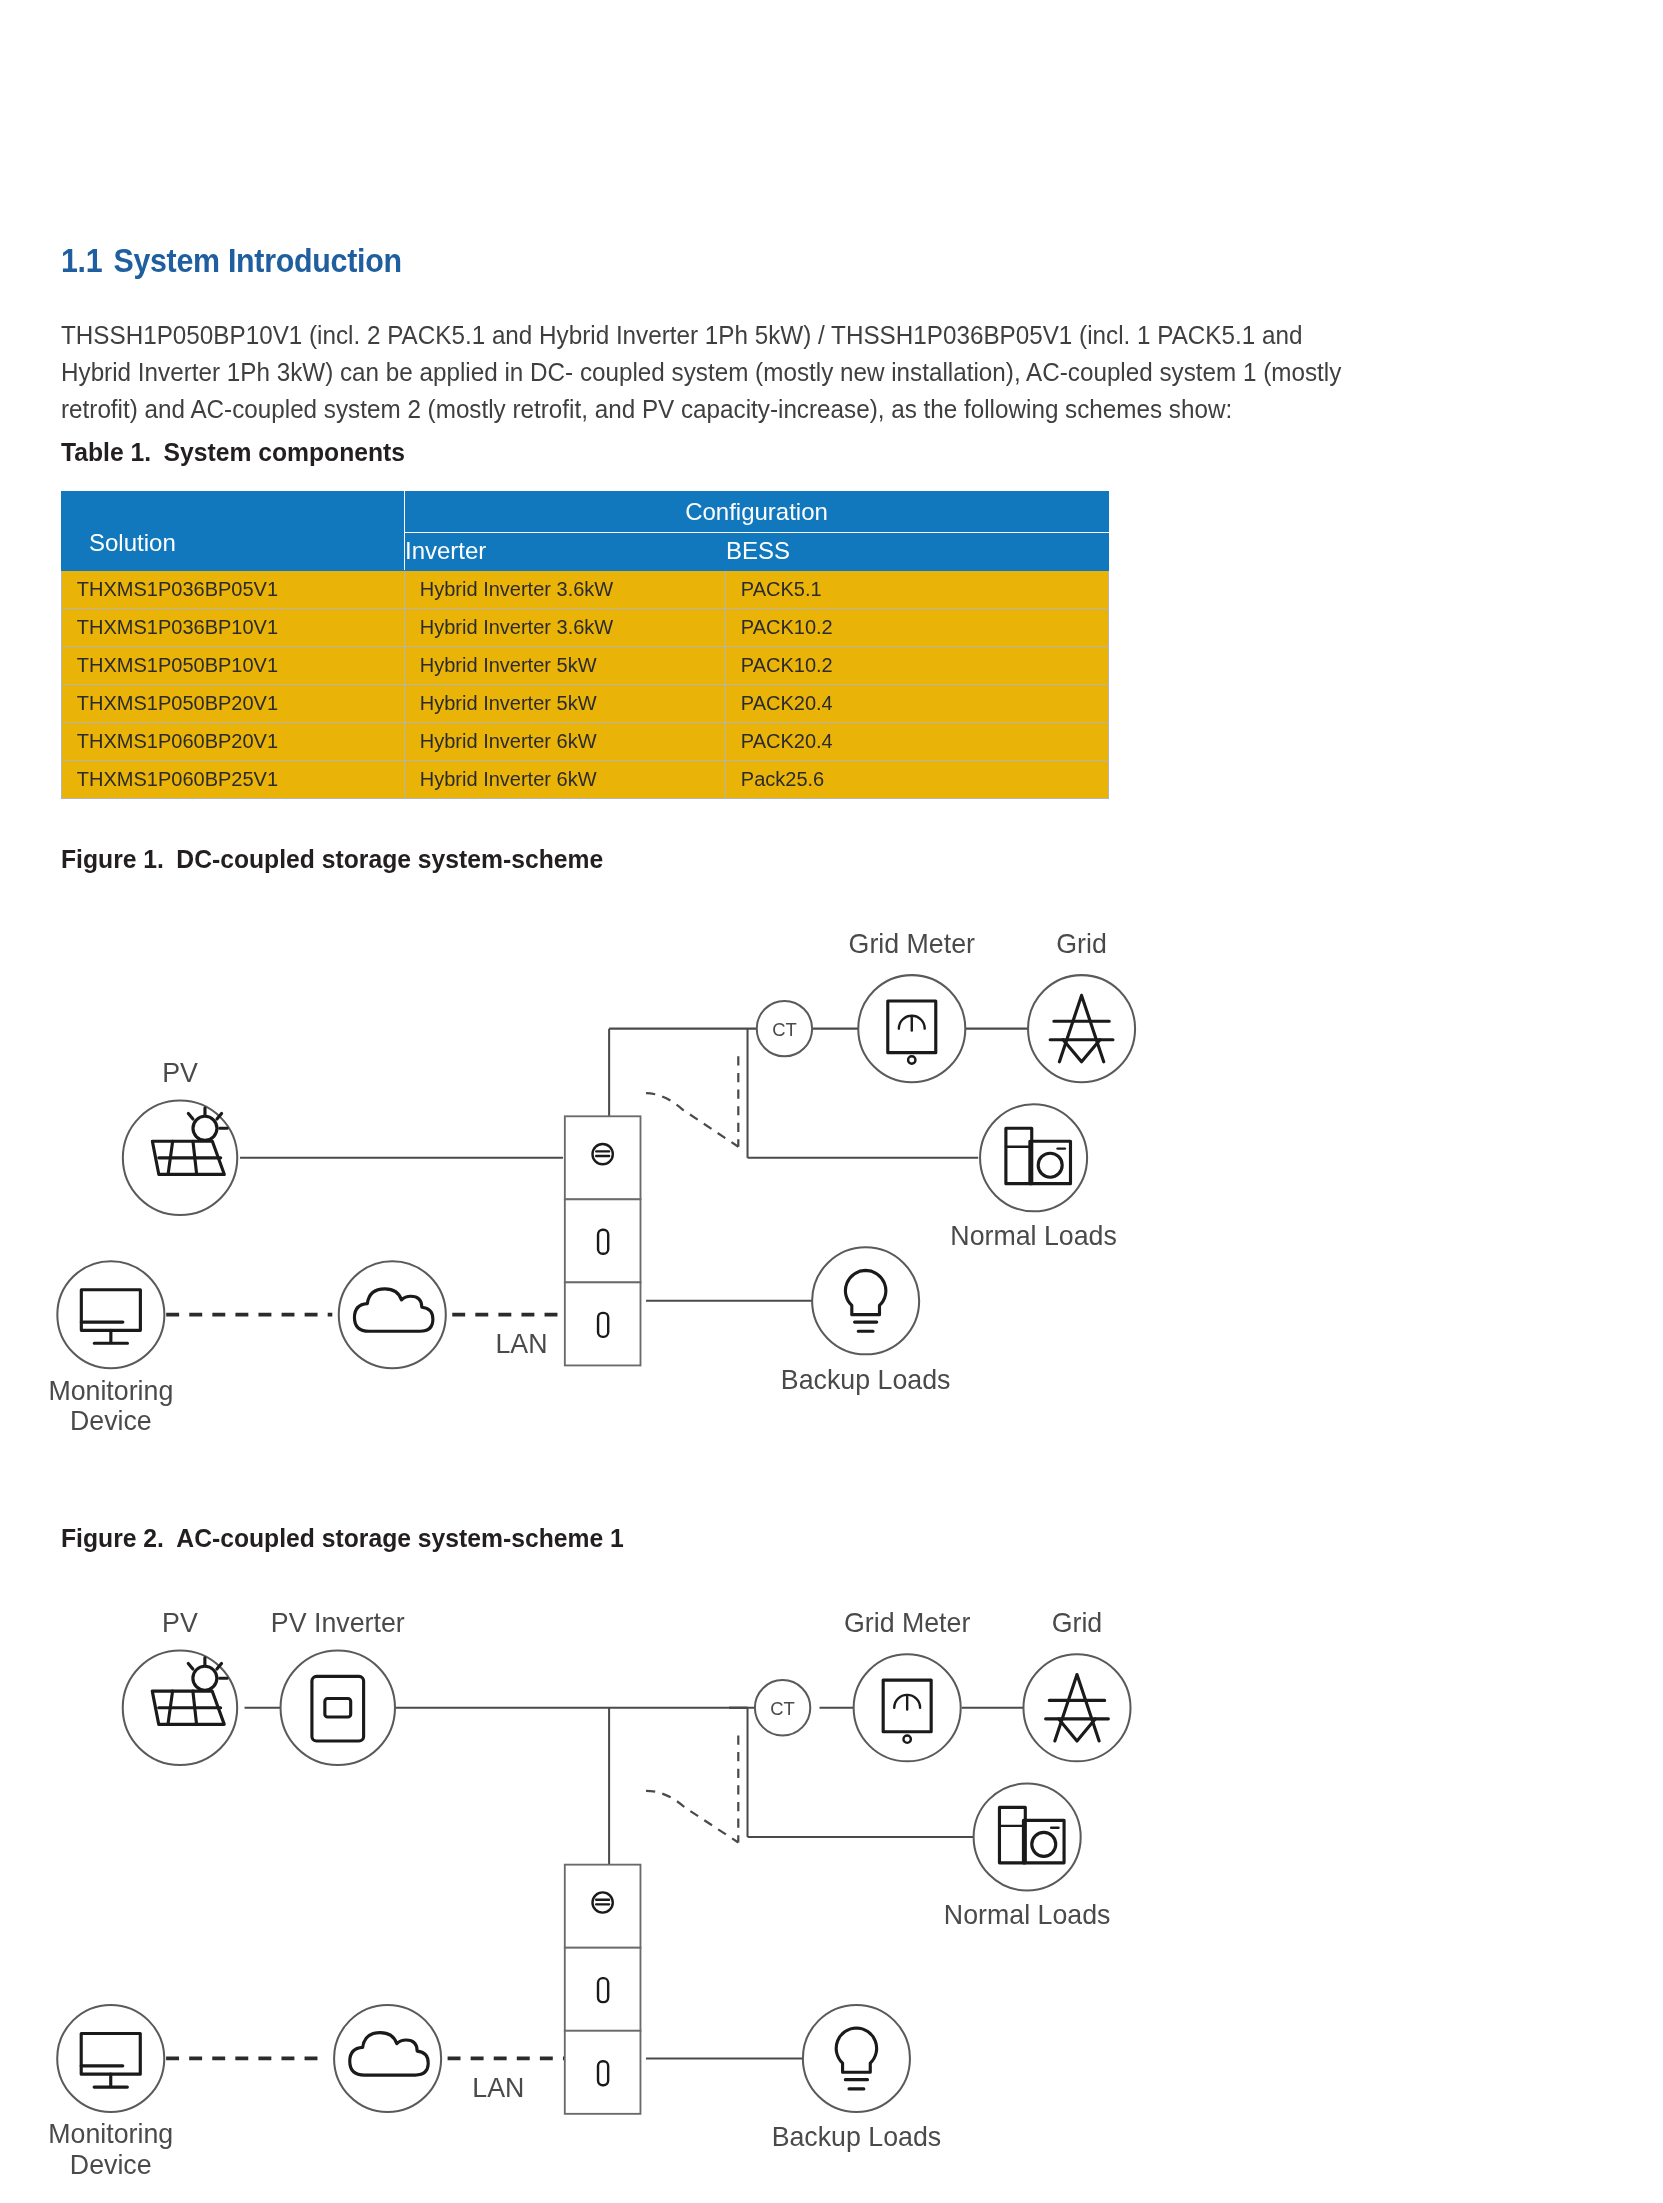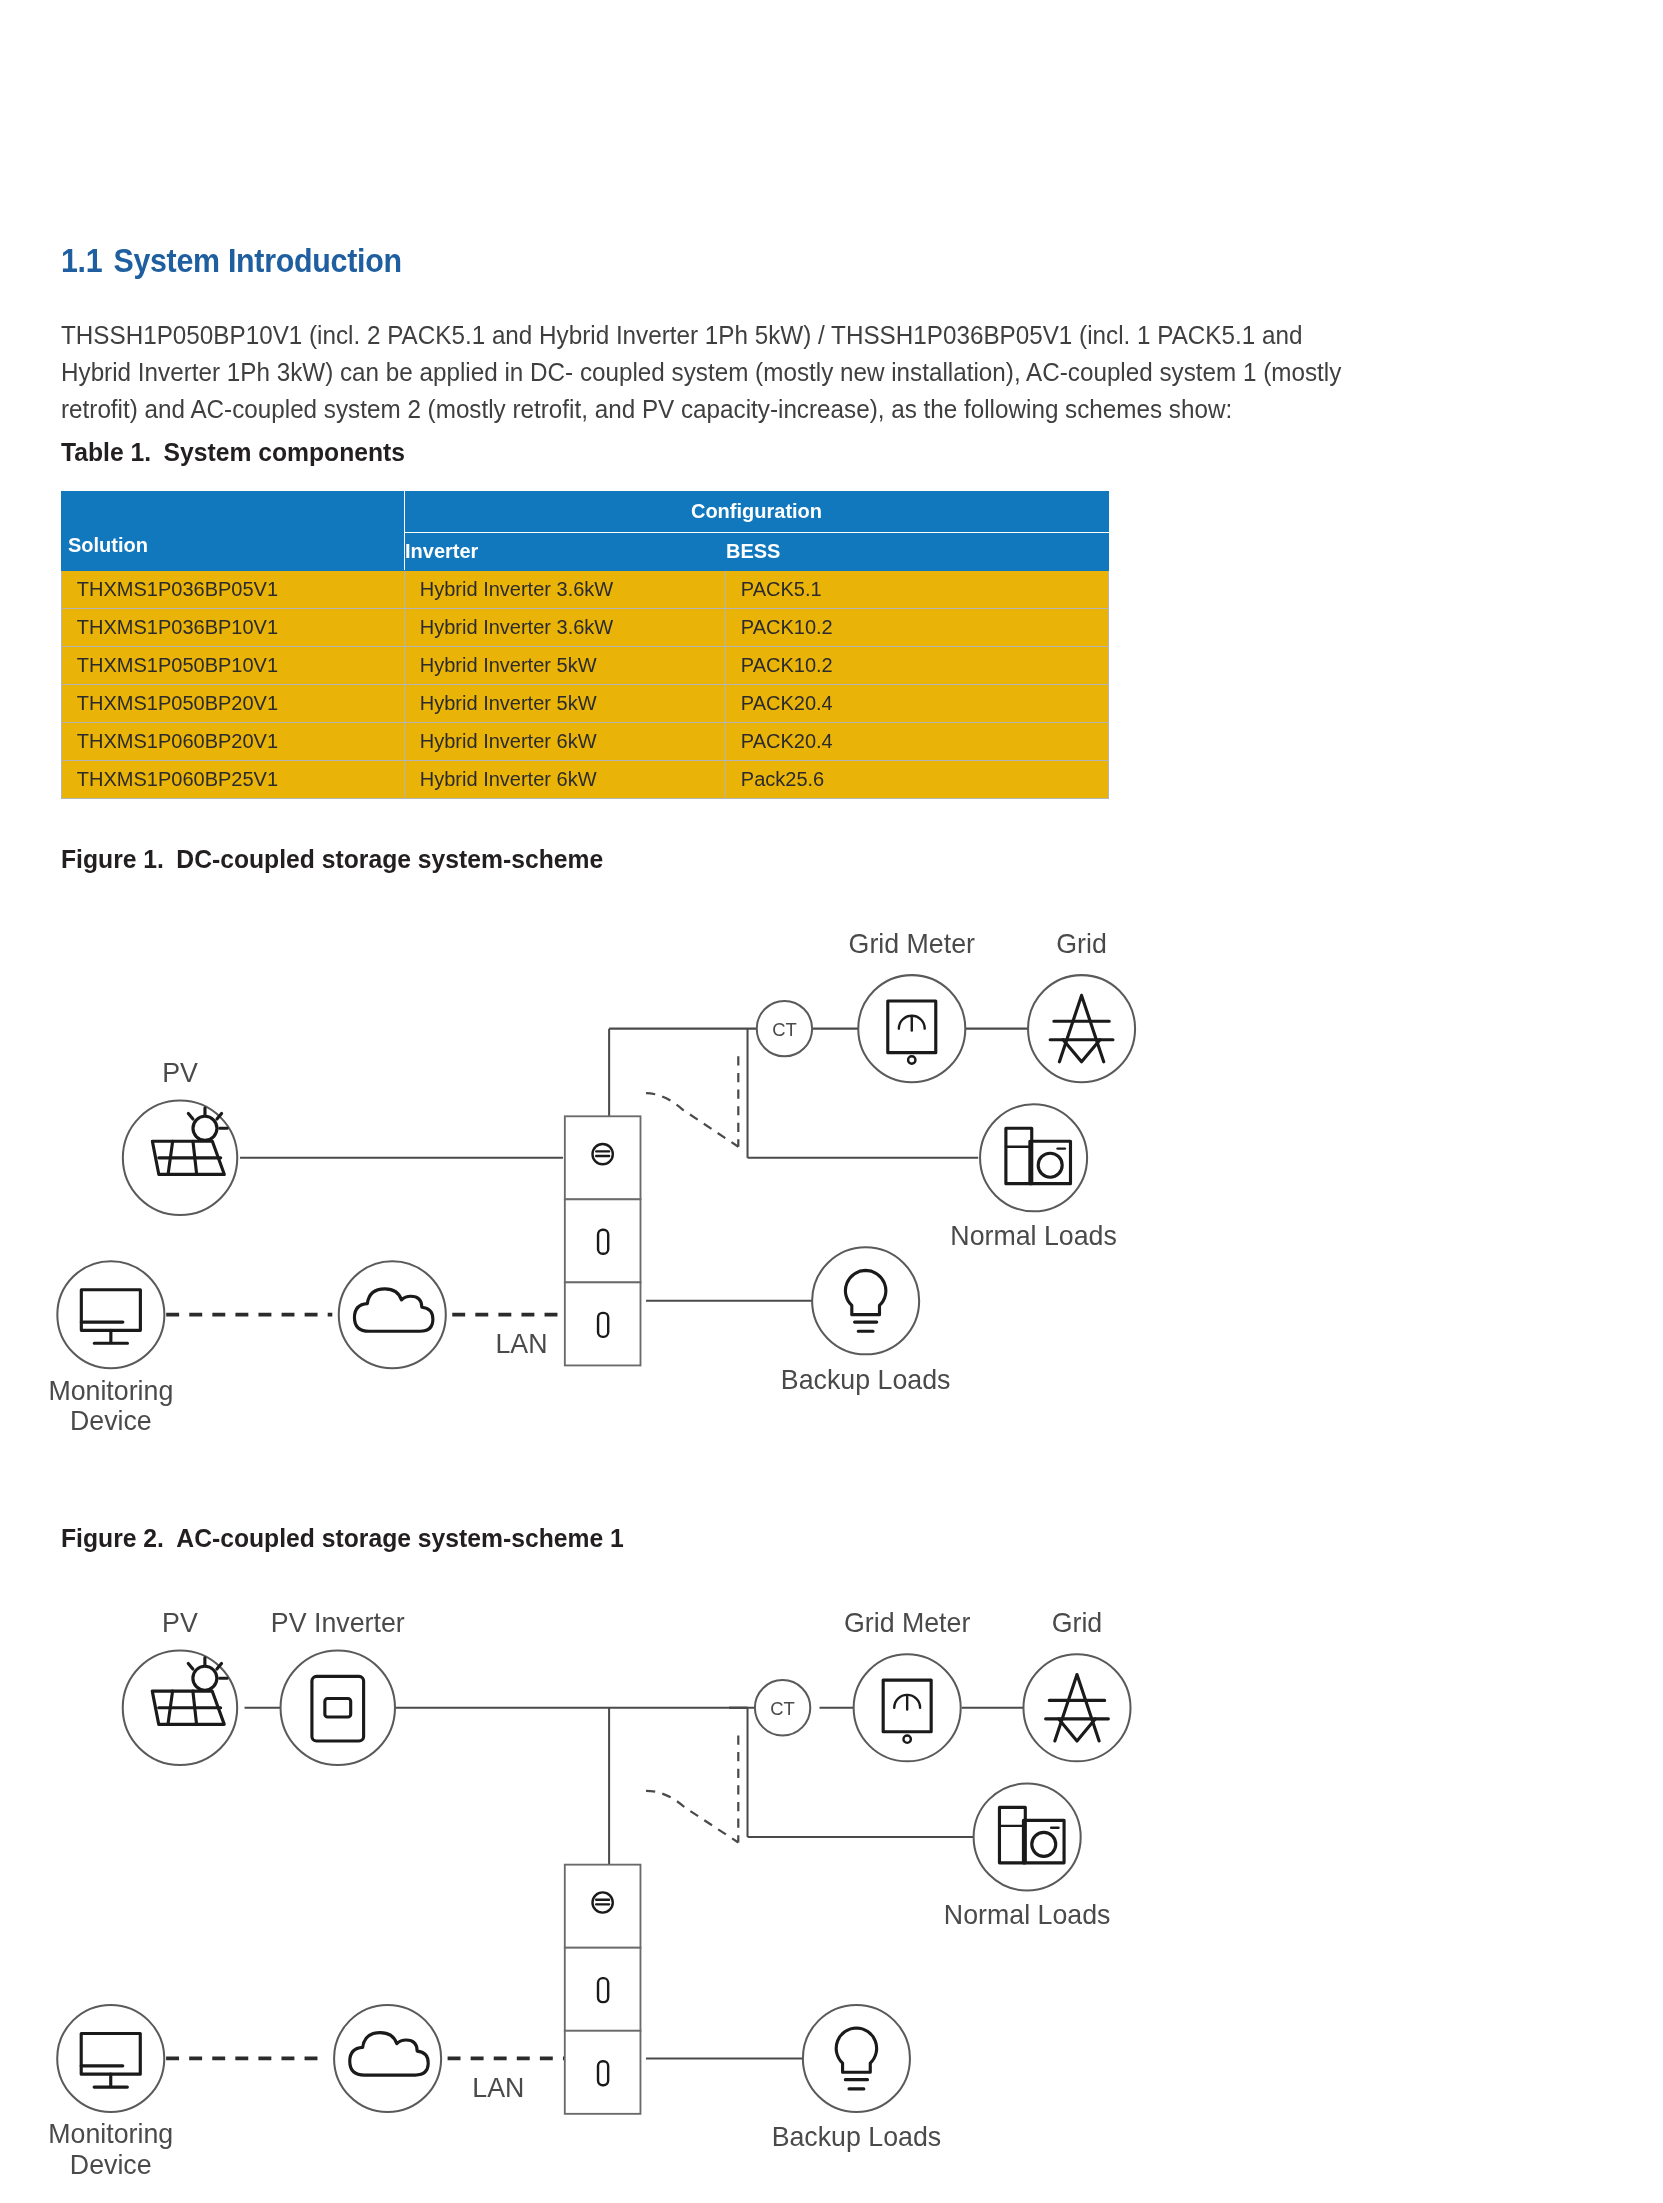--- a/index.html
+++ b/index.html
@@ -87,27 +87,27 @@
     border-collapse: collapse;
     table-layout: fixed;
   }
   .tbl th, .tbl td {
     border: 0.9px solid #b4b4b4;
     padding: 0;
   }
   .tbl th {
     background: #1278be;
     color: #ffffff;
-    font-size: 20px;
-    font-weight: 700;
+    font-size: 24px;
+    font-weight: 400;
     border-color: #1278be;
   }
   .tbl th.sol {
     text-align: left;
-    padding-left: 6px;
+    padding-left: 27px;
     vertical-align: bottom;
     height: 65px;
     padding-bottom: 13px;
     border-right: 0.9px solid #ffffff;
   }
   .tbl th.cfg {
     text-align: center;
     height: 33px;
     border-bottom: 0.9px solid #ffffff;
   }

